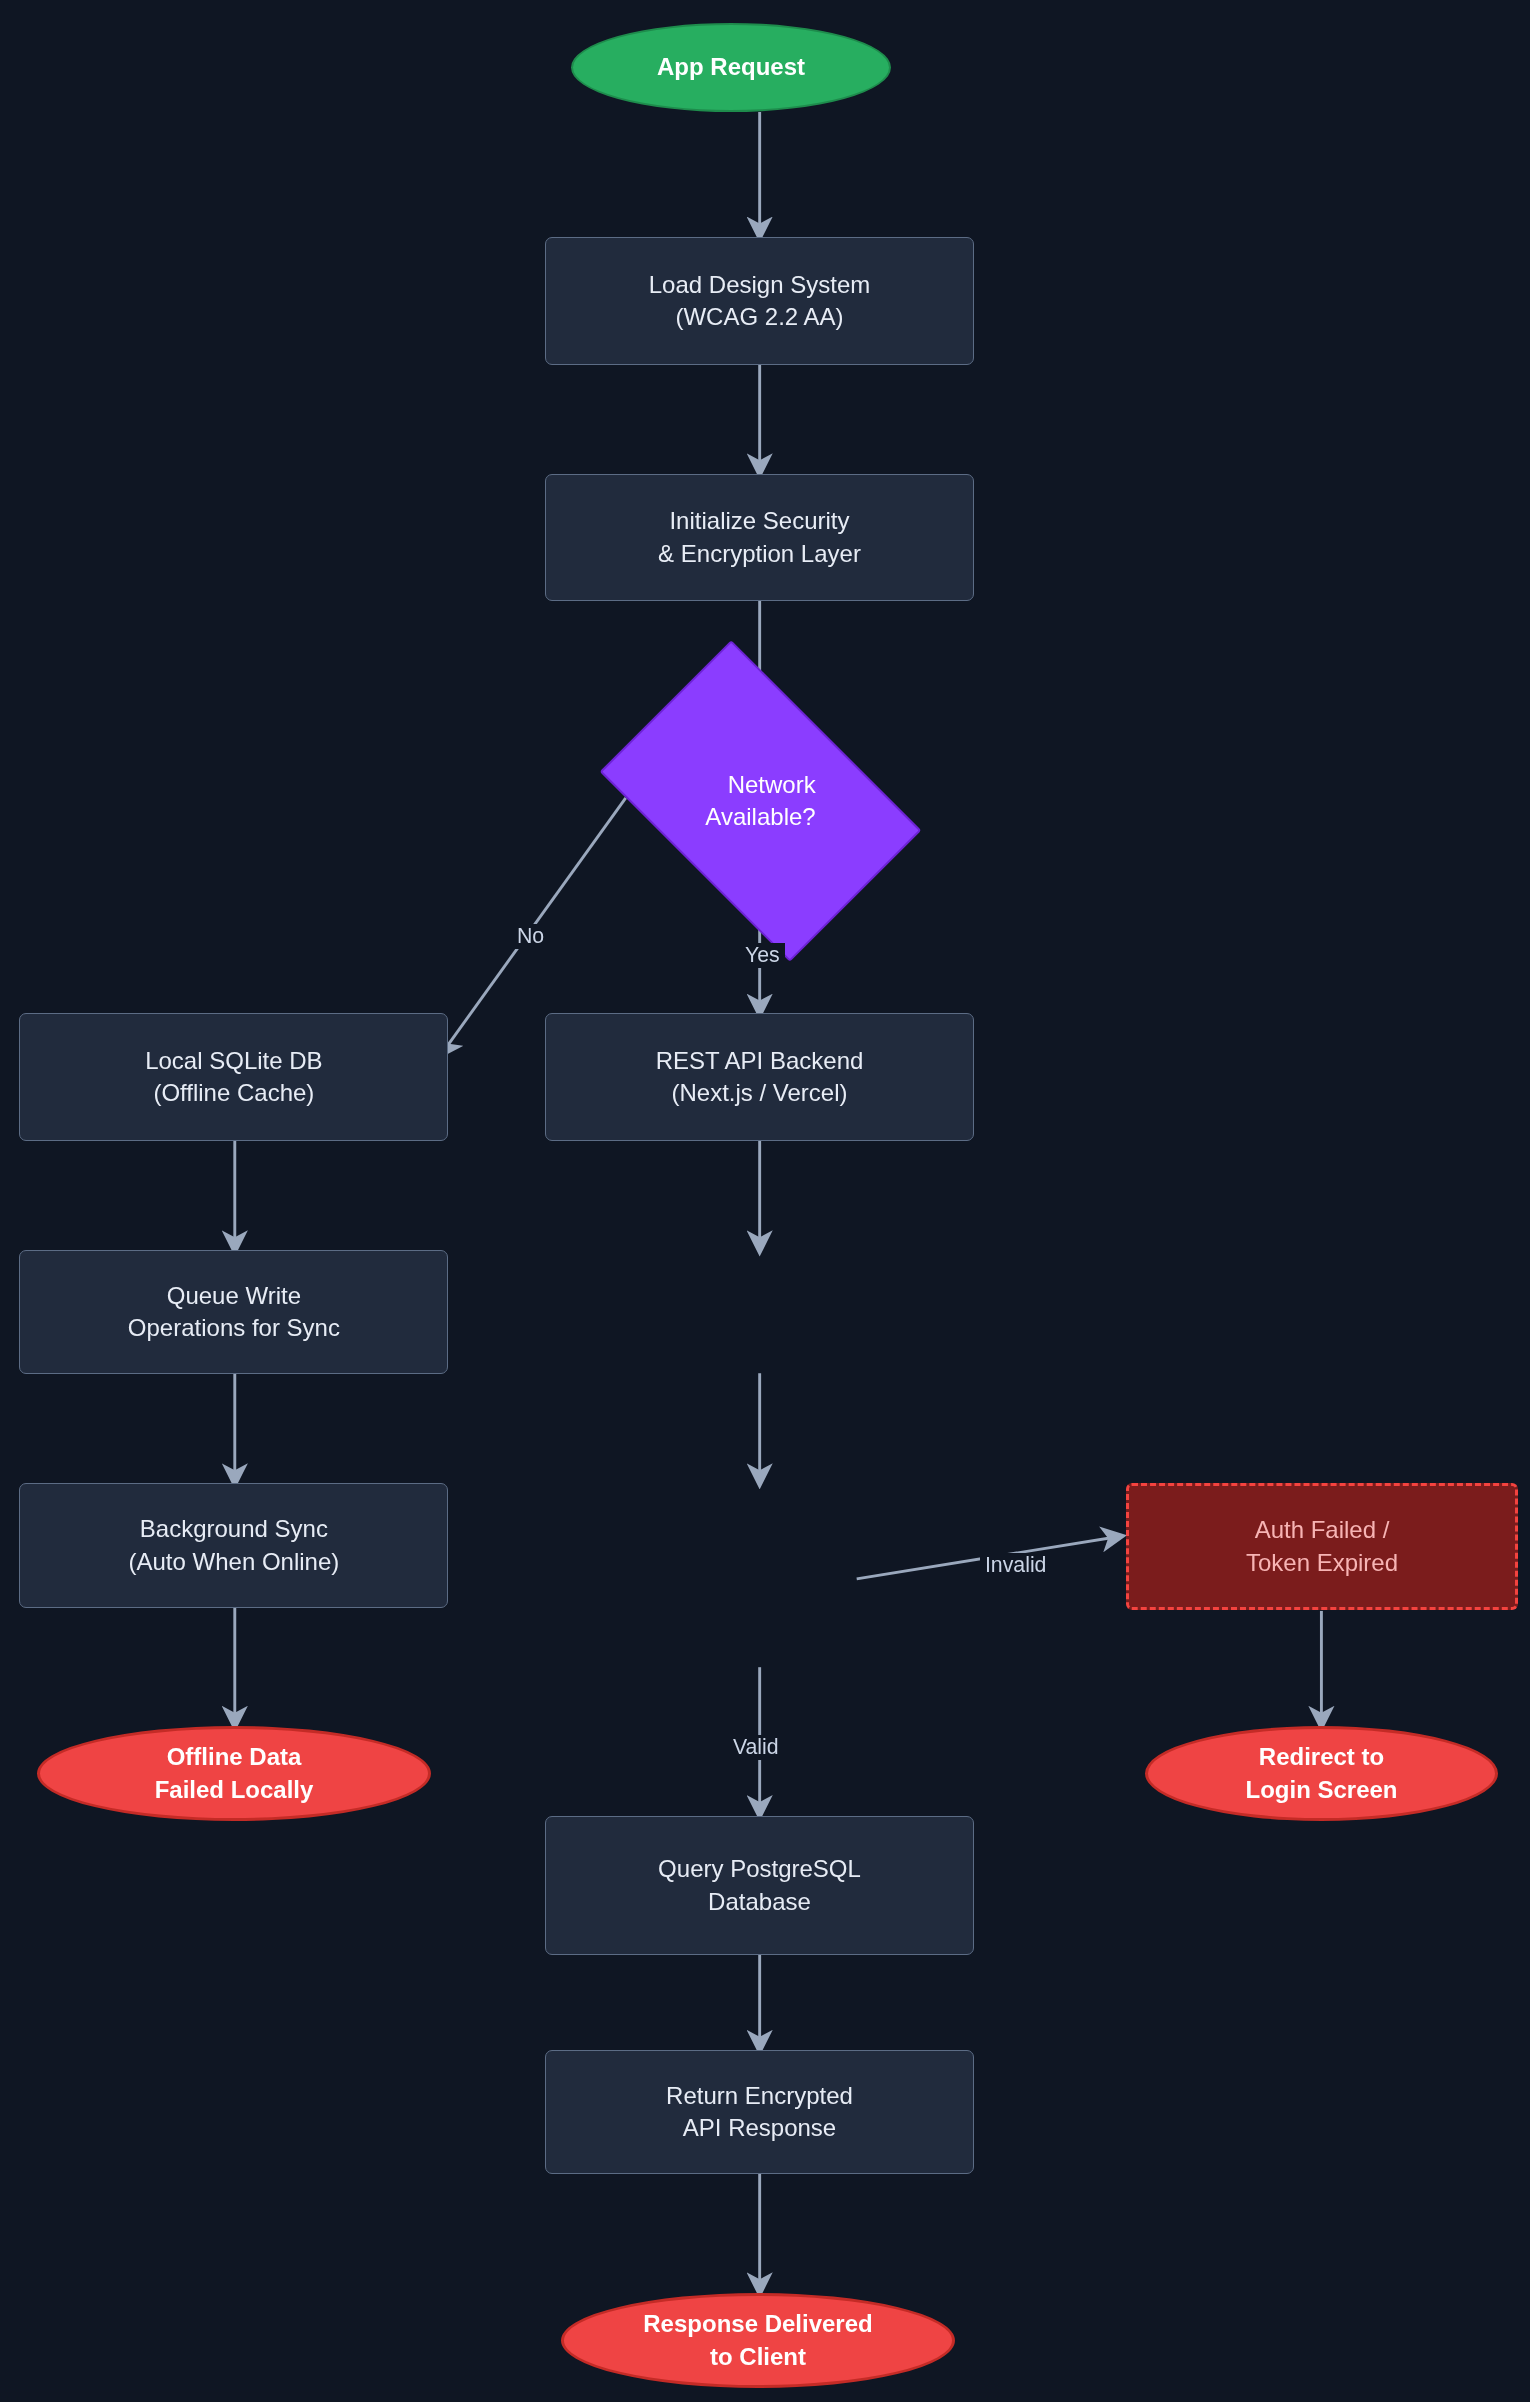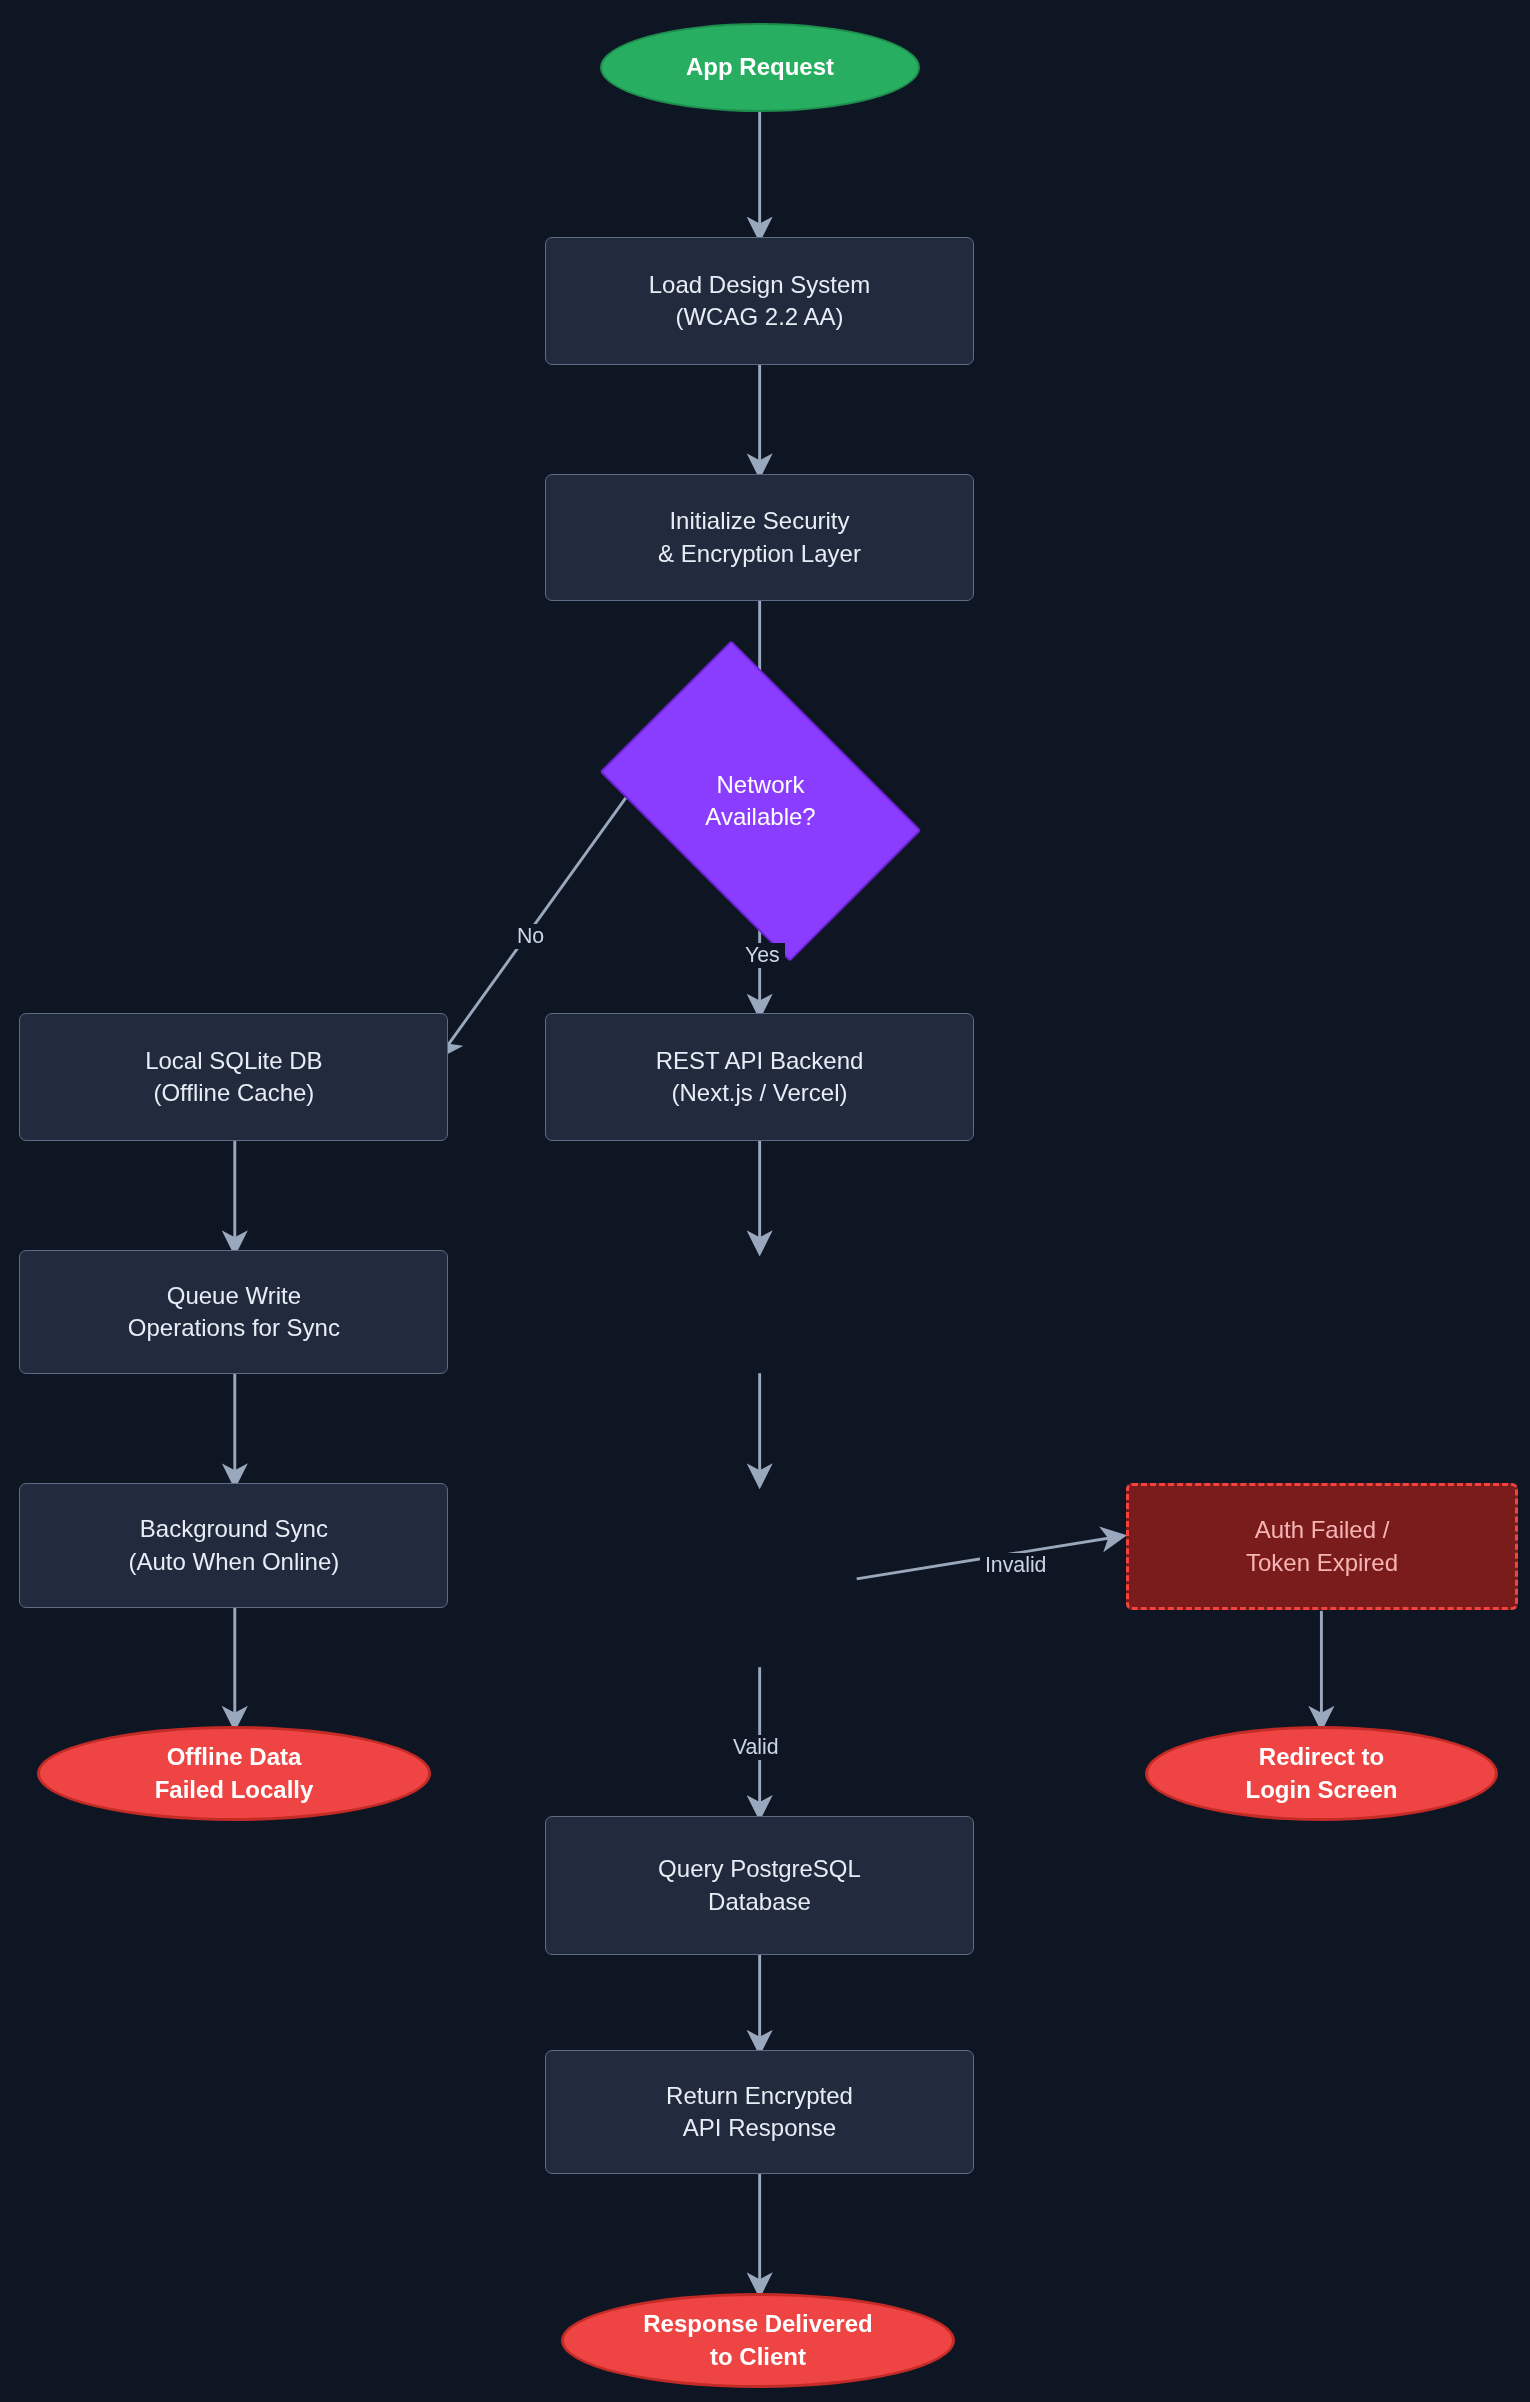--- a/index.html
+++ b/index.html
@@ -59,20 +59,21 @@
     position: absolute;
     inset: 0;
     background: #8B3DFF;
     border: 2.9px solid #6E23D6;
     transform: rotate(45deg);
     border-radius: 2.9px;
   }
   .node.decision .diamond-label {
     position: relative;
     z-index: 1;
+    text-align: right;
   }
 
   
   .node.terminal {
     border-radius: 50%;
     font-size: 24px;
     font-weight: bold;
     color: #FFFFFF;
   }
   .node.terminal.start {
@@ -142,21 +143,21 @@
       <path d="M 783 1718 L 783 1870"></path>
 
       <path d="M 1362 1660 L 1362 1778"></path>
 
       <path d="M 783 2002 L 783 2112"></path>
 
       <path d="M 783 2240 L 783 2362"></path>
     </g>
   </svg>
 
-  <div class="node terminal start" style="left:600px; top:23px; width:320px; height:89px;">App Request</div>
+  <div class="node terminal start" style="left:571px; top:23px; width:320px; height:89px;">App Request</div>
 
   <div class="node process" style="left:545px; top:237px; width:429px; height:128px;">Load Design System
 (WCAG 2.2 AA)</div>
 
   <div class="node process" style="left:545px; top:474px; width:429px; height:127px;">Initialize Security
 &amp; Encryption Layer</div>
 
   <div class="node decision" style="left:626px; top:708px; width:269px; height:186px;">
     <span class="diamond-bg"></span>
     <span class="diamond-label">Network

